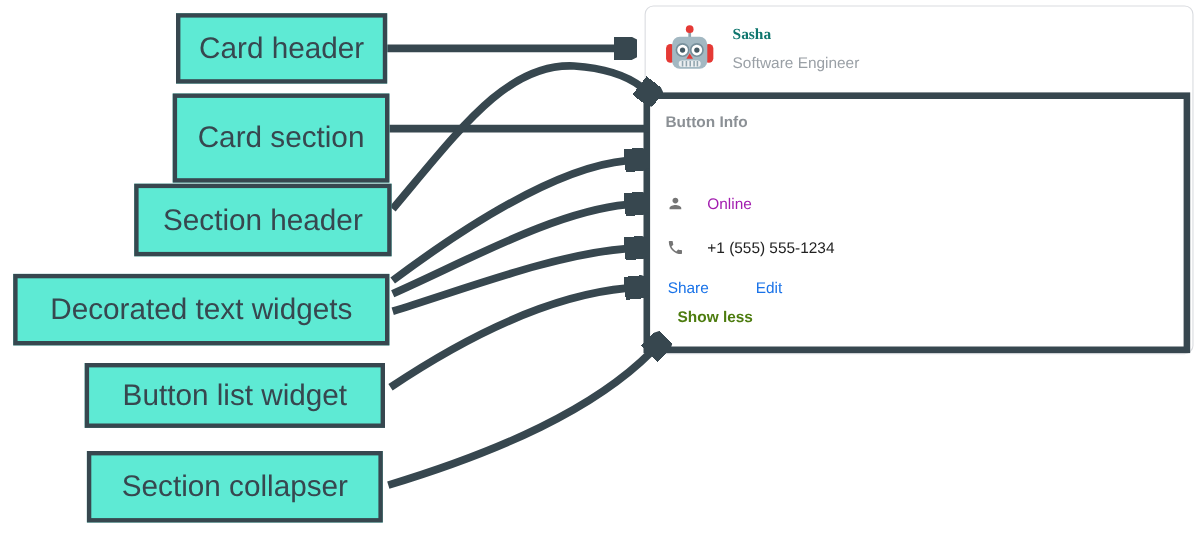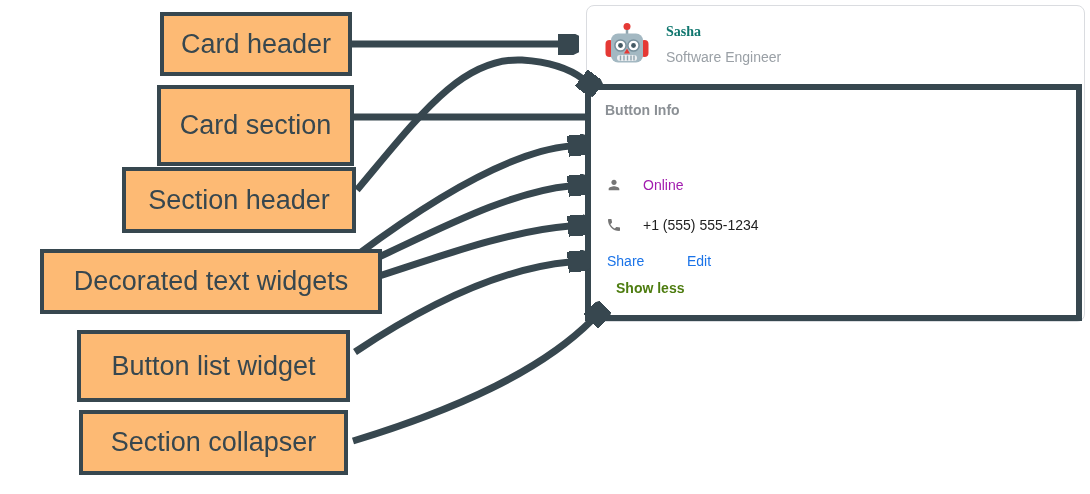--- a/index.html
+++ b/index.html
@@ -22,29 +22,29 @@
     border:6px solid #37474f;background:#fff;box-sizing:border-box;z-index:2;
   }
   .section-title{position:absolute;left:14px;top:12px;font-size:14px;font-weight:700;color:#8b9095;}
   .row{position:absolute;left:14px;display:flex;align-items:center;gap:20px;height:20px;}
   .row .ric{width:18px;display:flex;justify-content:center;}
   .row-text{font-size:14px;color:#212121;}
   .btn{position:absolute;top:163px;font-size:14px;font-weight:500;color:#1a73e8;cursor:pointer;background:none;border:none;padding:0;font-family:inherit;}
   .collapser{position:absolute;left:25px;top:190px;font-size:14px;font-weight:700;color:#1a73e8;cursor:pointer;background:none;border:none;padding:0;font-family:inherit;}
   
   .lbl{
-    position:absolute;box-sizing:border-box;border:4px solid #37474f;background:#fdba74;
+    position:absolute;box-sizing:border-box;border:4px solid #37474f;background:#5eead4;
     color:#37474f;display:flex;align-items:center;justify-content:center;
     font-size:27px;white-space:nowrap;z-index:6;
   }
   #lbl-card-header{left:160px;top:12px;width:192px;height:64px;}
   #lbl-card-section{left:157px;top:85px;width:197px;height:81px;}
   #lbl-section-header{left:122px;top:167px;width:234px;height:66px;}
-  #lbl-decorated{left:12px;top:249px;width:342px;height:65px;margin-left:28px;}
-  #lbl-button-list{left:77px;top:330px;width:273px;height:72px;}
+  #lbl-decorated{left:12px;top:249px;width:342px;height:65px;}
+  #lbl-button-list{left:77px;top:330px;width:273px;height:59px;}
   #lbl-collapser{left:79px;top:410px;width:269px;height:65px;}
   
   #arrows{position:absolute;left:0;top:0;width:1090px;height:494px;z-index:5;pointer-events:none;}
   #arrows path{stroke:#37474f;stroke-width:7;fill:none;}
 </style>
 </head>
 <body>
 
 <div id="stage">
 

